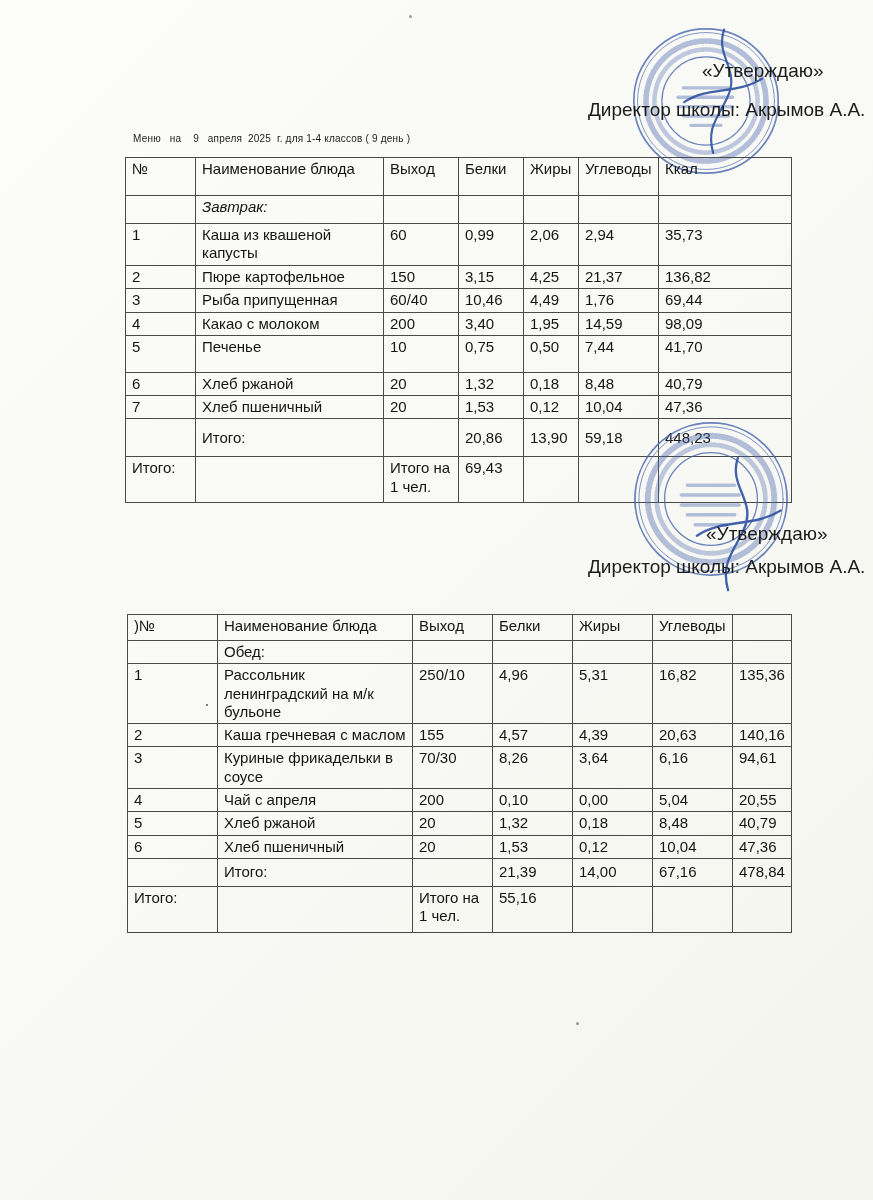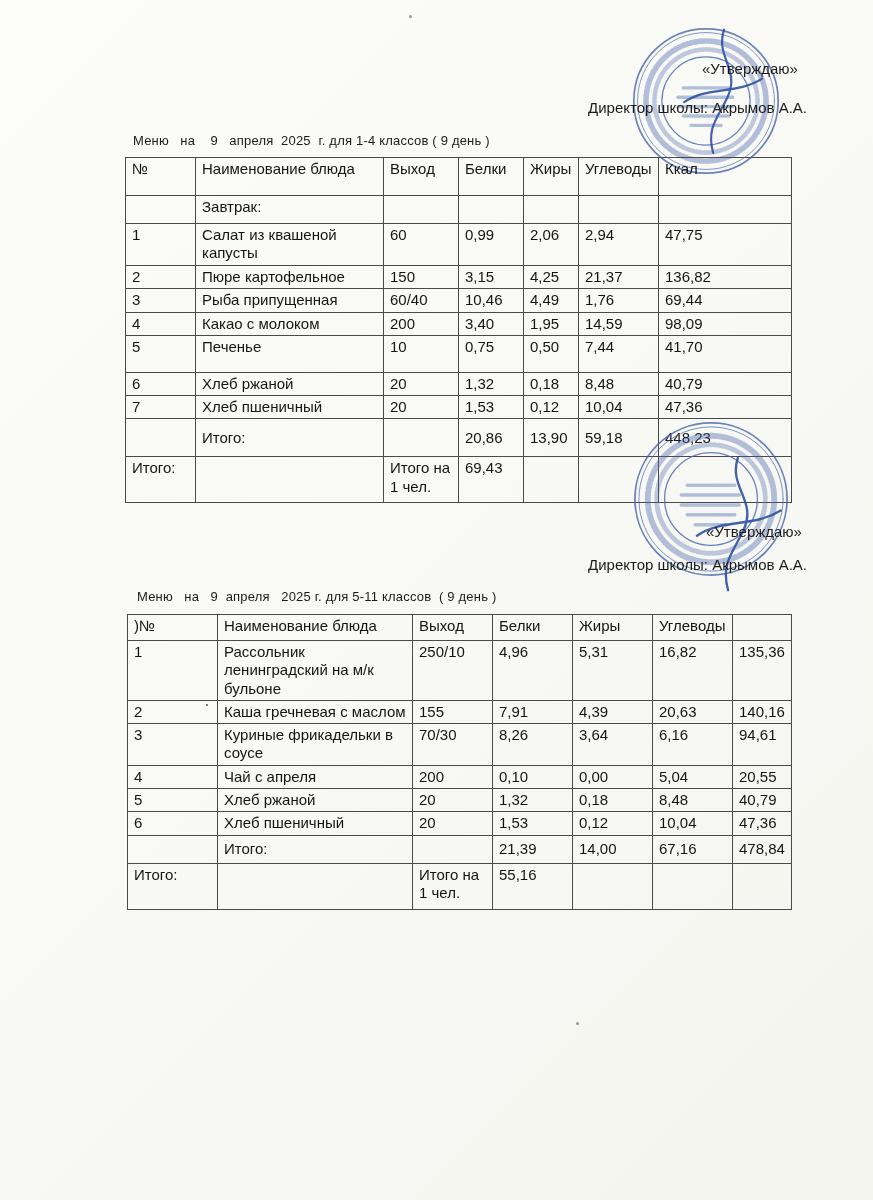--- a/index.html
+++ b/index.html
@@ -10,42 +10,42 @@
     font-family:"Liberation Sans", sans-serif;
     color:#161616;
     position:relative;
     overflow:hidden;
   }
   .page {
     position:absolute; inset:0;
     background:linear-gradient(135deg,#fcfcfa 0%,#f8f8f4 55%,#f4f4ef 100%);
   }
   .title {
-    position:absolute; font-size:13px; letter-spacing:.2px; white-space:pre; color:#1b1b1b;
+    position:absolute; font-size:10px; letter-spacing:.2px; white-space:pre; color:#1b1b1b;
   }
   .approve, .director {
-    position:absolute; font-size:15px; color:#1b1b1b; white-space:pre;
+    position:absolute; font-size:19px; color:#1b1b1b; white-space:pre;
   }
   table.doc-table {
     position:absolute; border-collapse:collapse; table-layout:fixed;
     font-size:15px; color:#141414;
   }
   .doc-table th, .doc-table td {
     border:1px solid #4a4a4a;
     padding:2px 6px;
     vertical-align:top;
     text-align:left;
     font-weight:400;
     line-height:1.22;
     overflow:hidden;
   }
   .doc-table tr.header-row th { vertical-align:top; }
   .totals-row td { vertical-align:middle; }
   .center { text-align:center; }
-  .vbottom { vertical-align:bottom; }
+  .vbottom { vertical-align:bottom;font-style:italic; }
   .stamp { position:absolute; opacity:.8; pointer-events:none; }
   .signature { position:absolute; opacity:.9; pointer-events:none; }
   .speck { position:absolute; background:#9a9a96; border-radius:50%; }
 </style>
 </head>
 <body>
 
 <div class="page">
 
   <div class="stamp" style="left:628px; top:26px;">
@@ -101,26 +101,26 @@
       <td></td>
       <td class="vbottom">Завтрак:</td>
       <td></td>
           <td></td>
           <td></td>
           <td></td>
           <td></td>
     </tr>
     <tr style="height:42px">
       <td>1</td>
-      <td>Салат из квашеной капусты</td>
+      <td>Каша из квашеной капусты</td>
       <td>60</td>
       <td>0,99</td>
       <td>2,06</td>
       <td>2,94</td>
-      <td>47,75</td>
+      <td>35,73</td>
     </tr>
     <tr style="height:21px">
       <td>2</td>
       <td>Пюре картофельное</td>
       <td>150</td>
       <td>3,15</td>
       <td>4,25</td>
       <td>21,37</td>
       <td>136,82</td>
     </tr>
@@ -210,21 +210,20 @@
   </div>
   <svg class="signature" style="left:668px; top:452px;" width="128" height="146" viewBox="0 0 120 150">
     <g fill="none" stroke="#2e51a3" stroke-width="2.4" stroke-linecap="round">
       <path d="M66 6 C56 36 86 50 72 80 C62 102 48 114 56 142"></path>
       <path d="M24 86 C50 68 82 78 110 60"></path>
     </g>
   </svg>
   <div class="approve" style="left:706px; top:523px;">«Утверждаю»</div>
   <div class="director" style="left:588px; top:556px;">Директор школы: Акрымов А.А.</div>
 
-  <div class="title" style="left:137px; top:589px;">Меню   на   9  апреля   2025 г. для 5-11 классов  ( 9 день )</div>
 
   <table class="doc-table" style="left:127px; top:614px; width:664px;">
     <colgroup>
       <col style="width:90px">
         <col style="width:195px">
         <col style="width:80px">
       <col style="width:80px">
         <col style="width:80px">
         <col style="width:80px">
         <col style="width:59px">
@@ -232,34 +231,43 @@
     <tbody>
         <tr class="header-row" style="height:26px">
       <th>)№</th>
       <th>Наименование блюда</th>
       <th>Выход</th>
       <th>Белки</th>
       <th>Жиры</th>
       <th>Углеводы</th>
       <th></th>
     </tr>
+    <tr style="height:20px">
+      <td></td>
+      <td>Обед:</td>
+      <td></td>
+          <td></td>
+          <td></td>
+          <td></td>
+          <td></td>
+    </tr>
     <tr style="height:56px">
       <td>1</td>
       <td>Рассольник ленинградский на м/к бульоне</td>
       <td>250/10</td>
       <td>4,96</td>
       <td>5,31</td>
       <td>16,82</td>
       <td>135,36</td>
     </tr>
     <tr style="height:21px">
       <td>2</td>
       <td>Каша гречневая с маслом</td>
       <td>155</td>
-      <td>7,91</td>
+      <td>4,57</td>
       <td>4,39</td>
       <td>20,63</td>
       <td>140,16</td>
     </tr>
     <tr style="height:38px">
       <td>3</td>
       <td>Куриные фрикадельки в соусе</td>
       <td>70/30</td>
       <td>8,26</td>
       <td>3,64</td>

